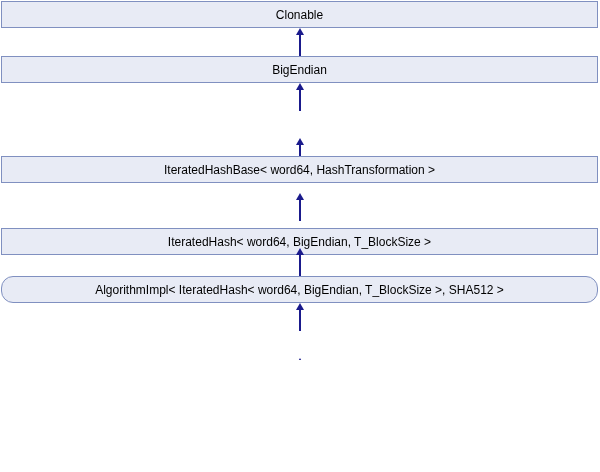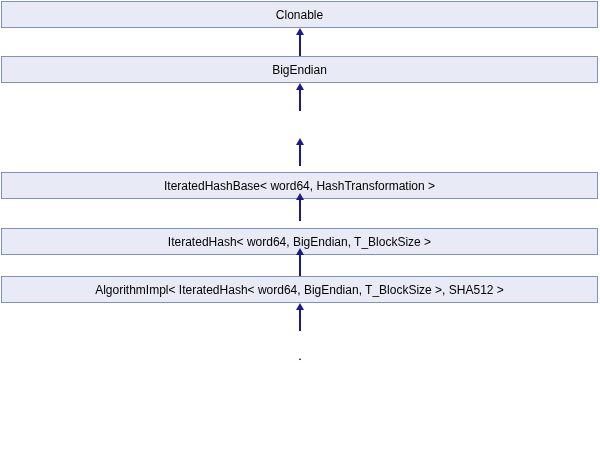--- a/index.html
+++ b/index.html
@@ -32,23 +32,23 @@
     cursor: pointer;
   }
   .node.current {
     background: #0369a1;
     border: 1px solid #000000;
     cursor: default;
   }
   .node.n0 { top: 1px; }
   .node.n1 { top: 56px; }
   .node.n2 { top: 111px; }
-  .node.n3 { top: 172px; }
+  .node.n3 { top: 156px; }
   .node.n4 { top: 228px; }
-  .node.n5 { top: 276px; }
+  .node.n5 { top: 276px; border-radius: 12px; }
   .node.n6 { top: 331px; }
   .node.n7 { top: 386px; }
   .node.n8 { top: 441px; }
   .arrow {
     position: absolute;
     left: 295px;
     width: 10px;
     height: 28px;
     display: flex;
     flex-direction: column;

